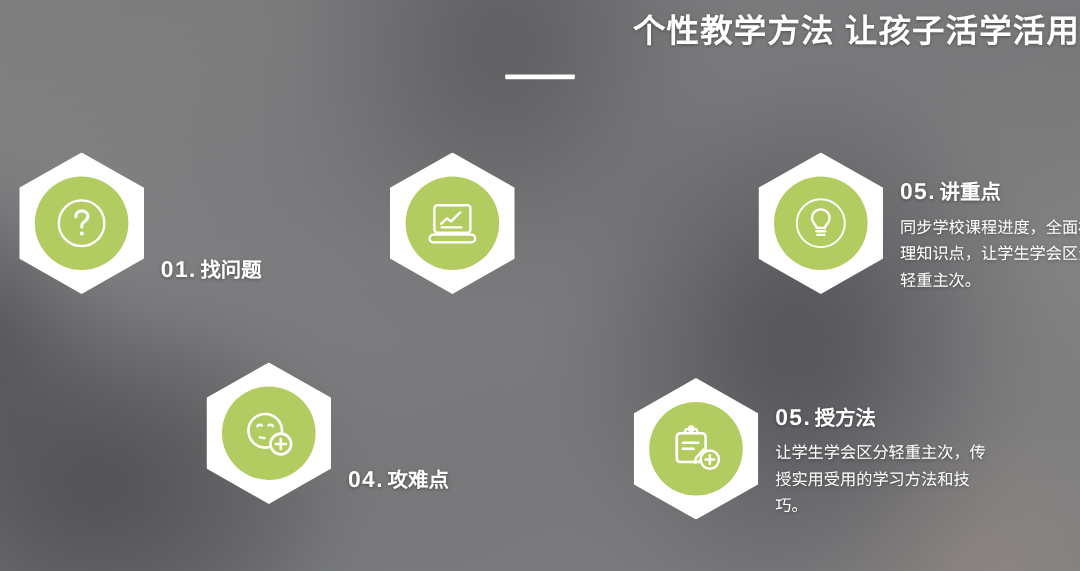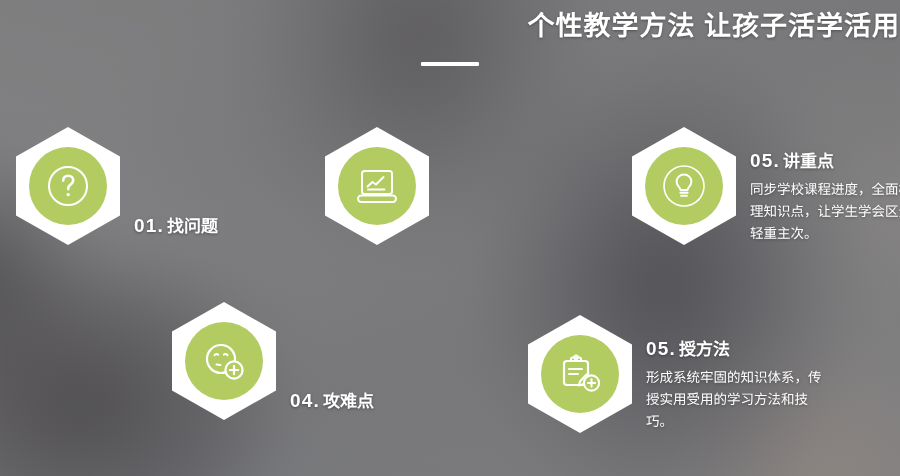--- a/index.html
+++ b/index.html
@@ -249,17 +249,17 @@
           <circle cx="35.5" cy="32" r="7.6" fill="#b3cc62" stroke="#ffffff" stroke-width="2.1"></circle>
           <line x1="35.5" y1="28.4" x2="35.5" y2="35.6" stroke="#ffffff" stroke-width="2.1" stroke-linecap="round"></line>
           <line x1="31.9" y1="32" x2="39.1" y2="32" stroke="#ffffff" stroke-width="2.1" stroke-linecap="round"></line>
         </svg>
       </div>
     </div>
     <div class="card-body">
       <div class="card-title">
         <span class="num">05.</span><span>授方法</span>
       </div>
-      <div class="card-desc">形成系统牢固的知识体系，传授实用受用的学习方法和技巧。</div>
+      <div class="card-desc">让学生学会区分轻重主次，传授实用受用的学习方法和技巧。</div>
     </div>
   </div>
 
 </div>
 
 </body></html>

